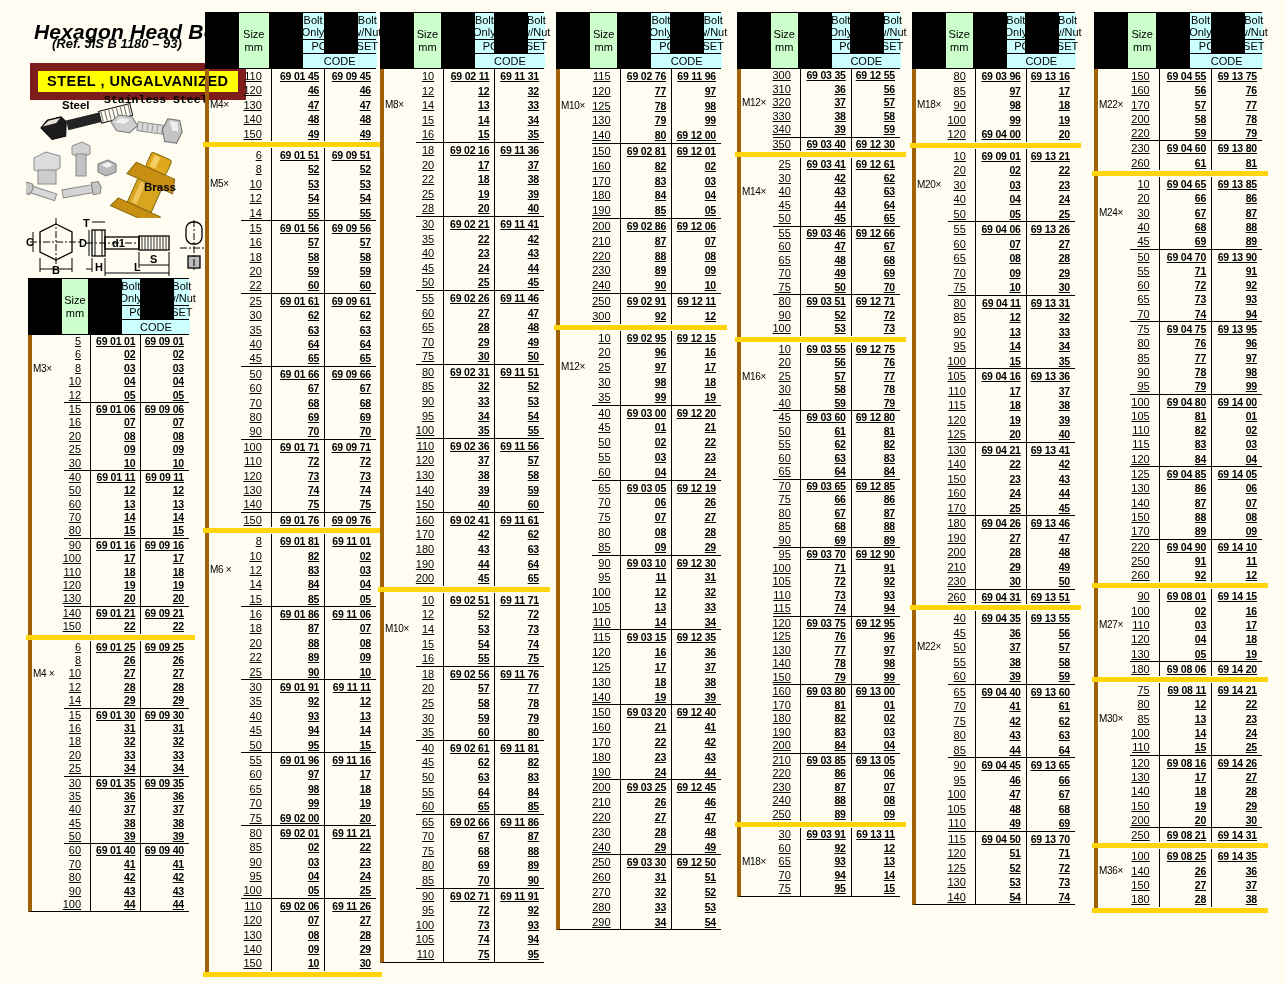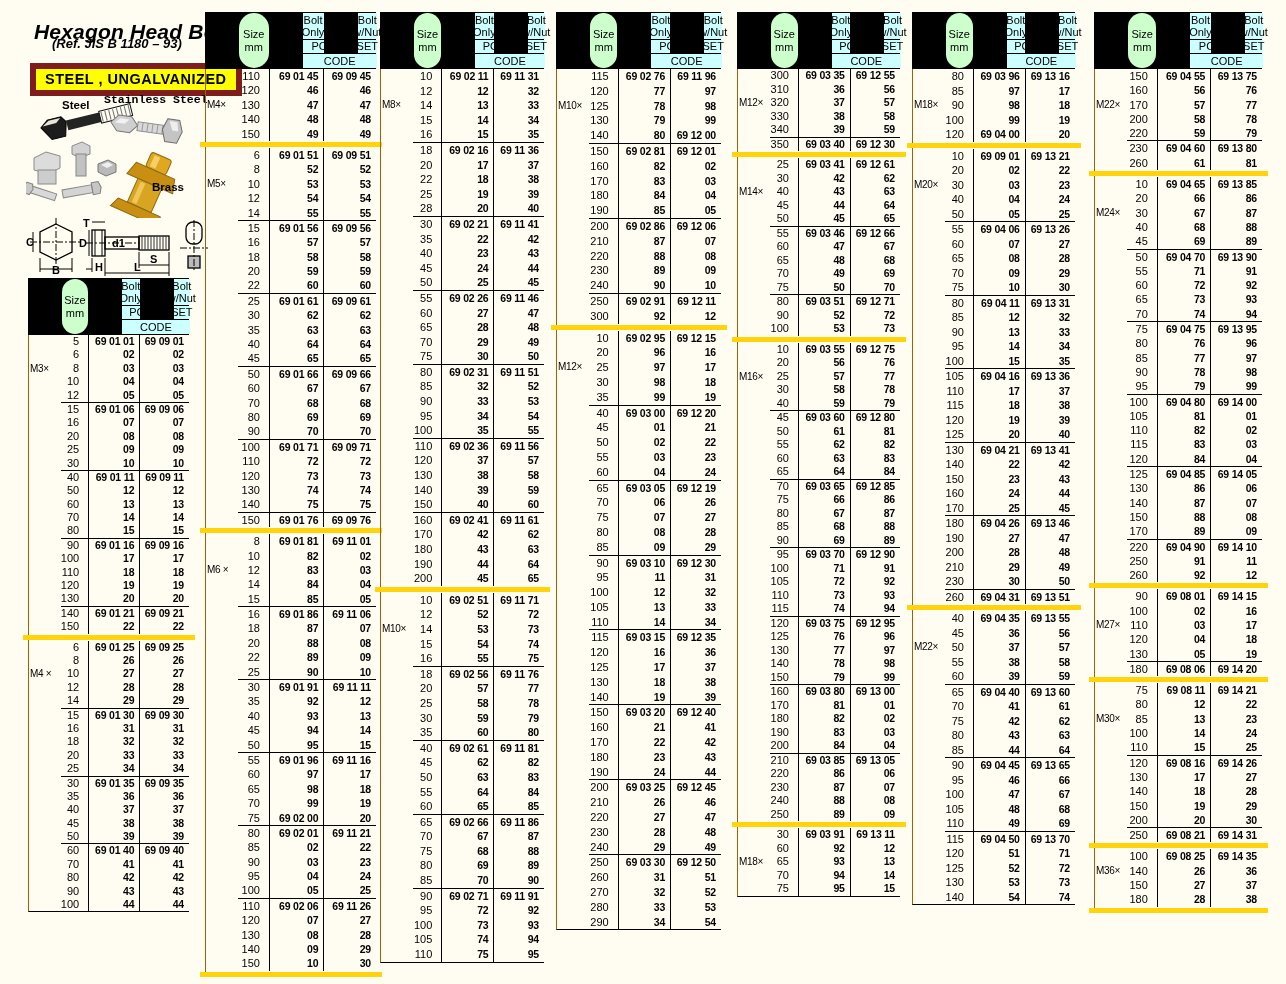--- a/index.html
+++ b/index.html
@@ -7,41 +7,41 @@
   body {
     position: relative;
     background: #fffdf2;
     font-family: "Liberation Sans", sans-serif;
     color: #000;
     overflow: hidden;
   }
   
   .title { position:absolute; left:34px; top:20px; font-size:21px; font-weight:bold; font-style:italic; letter-spacing:.2px; }
   .ref   { position:absolute; left:52px; top:36px; font-size:13px; font-weight:bold; font-style:italic; }
-  .badge { position:absolute; left:30px; top:63px; background:#ffff00; border:6px solid #7f1d1d;
+  .badge { position:absolute; left:30px; top:63px; background:#ffff00; border:8px solid #7f1d1d;
            font-weight:bold; font-size:14.5px; padding:2px 9px 3px; letter-spacing:.5px; }
   .imgwrap { position:absolute; left:26px; top:90px; width:180px; height:128px; }
   .imglabel { position:absolute; font-size:11.5px; font-weight:bold; }
   .lbl-steel { left:62px;  top:99px; }
   .lbl-ss    { left:104px; top:93px;font-family:Liberation Mono, monospace; }
-  .lbl-brass { left:152px; top:181px; }
+  .lbl-brass { left:144px; top:181px; }
   .diagwrap { position:absolute; left:26px; top:218px; width:184px; height:60px; }
   svg text { font-family:"Liberation Sans",sans-serif; }
 
   
   .tbl { position:absolute; font-size:11px; }
   .thead { display:grid; grid-template-columns:37% 32% 31%; grid-template-rows:26px 13px 14px;
            background:#000; gap:1px; padding:1px; }
   .hc { background:#ccffff; display:flex; align-items:center; justify-content:center;
         text-align:center; font-size:11px; line-height:1.12;margin-left:33px; }
-  .hsize { background:#ccffcc; grid-area:1/1/4/2;border-radius:23px; }
+  .hsize { background:#ccffcc; grid-area:1/1/4/2; }
   .h-bo { grid-area:1/2/2/3; } .h-bw { grid-area:1/3/2/4; }
   .h-pc { grid-area:2/2/3/3;padding-left:12px; } .h-set{ grid-area:2/3/3/4; }
   .h-code { grid-area:3/2/4/4; }
-  .tbody { border-left:1px solid #a16207; border-bottom:1px solid #000; }
+  .tbody { border-left:4px solid #a16207; border-bottom:1px solid #000;text-decoration:underline; }
   .tbody.noend { border-bottom:none; }
   .row { display:grid; grid-template-columns:37% 32% 31%; height:var(--rh); line-height:var(--rh); }
   .cs { position:relative; text-align:right; padding-right:9px; font-size:11px; }
   .cs .m { position:absolute; left:1px; top:0; font-size:10px; letter-spacing:-.3px; }
   .cp, .cw { text-align:right; padding-right:5px; font-weight:bold; font-size:10.5px;
              border-left:1px solid #000; white-space:nowrap; letter-spacing:-.2px; }
   .bsep { height:1px; background:#000; margin-left:32px; }
   .ydiv { height:5px; background:#ffd40a; margin:1px -6px; }
 </style>
 </head>

